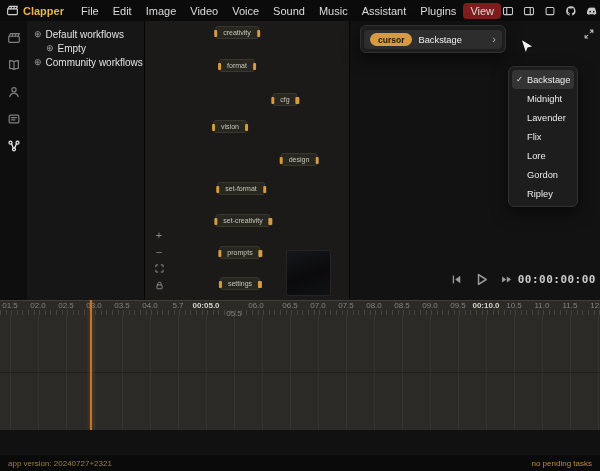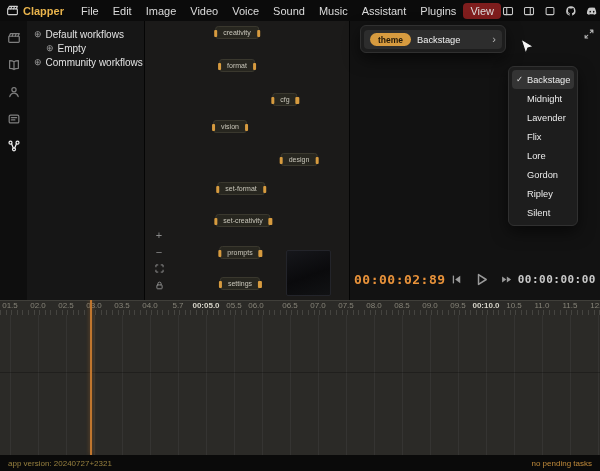--- a/index.html
+++ b/index.html
@@ -71,21 +71,21 @@
   
   .submenu{position:absolute;left:508px;top:66px;width:70px;background:#1d1d1d;border:1px solid #303030;
            border-radius:6px;padding:3px;z-index:60;box-shadow:0 6px 16px rgba(0,0,0,.55);}
   .sm-item{position:relative;font-size:9.3px;color:#ececec;padding:4.5px 4px 4.5px 15px;border-radius:4px;white-space:nowrap;}
   .sm-item.checked{background:#343434;}
   .sm-check{position:absolute;left:4px;top:4px;font-size:8.5px;color:#ddd;}
 
   .cursor{position:absolute;left:520px;top:38px;z-index:100;}
 
   
-  .timeline{position:absolute;left:0;top:300px;width:600px;height:155px;background:#2b2a27;overflow:hidden;
+  .timeline{position:absolute;left:0;top:300px;width:600px;height:130px;background:#2b2a27;overflow:hidden;
             box-shadow:inset 0 1px 0 #403f3a;padding-left:24px;}
   .minorticks{position:absolute;left:0;top:10px;width:600px;height:5px;
             background:repeating-linear-gradient(to right,#454440 0 1px,transparent 1px 5.6px);}
   .tick-label{position:absolute;top:1px;transform:translateX(-50%);font-size:8px;color:#868378;white-space:nowrap;}
   .tick-label.major{color:#d6d3c8;font-weight:bold;}
   .gridline{position:absolute;top:15px;bottom:0;width:1px;background:rgba(255,255,255,.05);}
   .hline{position:absolute;left:0;top:72px;width:600px;height:1px;background:rgba(0,0,0,.25);}
   .playhead{position:absolute;top:0;bottom:0;width:2px;background:var(--playhead);
             box-shadow:0 0 4px rgba(192,118,46,.55);}
 
@@ -229,21 +229,20 @@
       <div class="node" style="left: 95px; top: 225px;">prompts</div>
       <div class="node" style="left: 95px; top: 256px;">settings</div>
     </div>
 
   <div class="rightpanel">
     <span class="icon expand">
         <svg viewBox="0 0 16 16" fill="none" stroke="currentColor" stroke-width="1.4" stroke-linecap="round" stroke-linejoin="round">
           <path d="M9.8 2.8h3.4v3.4M6.2 13.2H2.8V9.8M13.2 2.8 9.6 6.4M2.8 13.2l3.6-3.6"></path>
         </svg>
       </span>
-    <span class="tc tc-current">00:00:02:89</span>
     <span class="transport">
         <span class="icon">
           <svg viewBox="0 0 16 16">
             <path stroke="currentColor" stroke-width="1.6" d="M4.2 3.2v9.6"></path>
             <path fill="currentColor" d="M12.6 3.4 6.4 8l6.2 4.6z"></path>
           </svg>
         </span>
         <span class="icon play">
           <svg viewBox="0 0 16 16" fill="none" stroke="currentColor" stroke-width="1.4" stroke-linecap="round" stroke-linejoin="round">
             <path d="M5.2 3.4 12.4 8l-7.2 4.6z"></path>
@@ -255,55 +254,54 @@
           </svg>
         </span>
       </span>
     <span class="tc tc-total">00:00:00:00</span>
   </div>
 
   <div class="dropdown">
     <div>
       </div>
     <div class="dd-theme">
-      <span class="pill">theme</span>
+      <span class="pill">cursor</span>
       <span class="dd-value">Backstage</span>
       <span class="icon dd-chevron">›</span>
     </div>
   </div>
 
   <div class="submenu">
       <div class="sm-item checked"><span class="sm-check">✓</span><span>Backstage</span></div>
       <div class="sm-item"><span>Midnight</span></div>
       <div class="sm-item"><span>Lavender</span></div>
       <div class="sm-item"><span>Flix</span></div>
       <div class="sm-item"><span>Lore</span></div>
       <div class="sm-item"><span>Gordon</span></div>
       <div class="sm-item"><span>Ripley</span></div>
-      <div class="sm-item"><span>Silent</span></div>
     </div>
 
   <span class="icon cursor">
       <svg width="14" height="20" viewBox="0 0 14 20">
         <path d="M1 1l4.8 14.6 2-5.5 5.6-1.6z" fill="#f5f5f5" stroke="#111" stroke-width="1.1" stroke-linejoin="round"></path>
       </svg>
     </span>
 
   <div class="timeline">
     <div class="minorticks"></div>
     <div>
         <span class="tick-label" style="left: 10px;">01.5</span>
         <span class="tick-label" style="left: 38px;">02.0</span>
         <span class="tick-label" style="left: 66px;">02.5</span>
         <span class="tick-label" style="left: 94px;">03.0</span>
         <span class="tick-label" style="left: 122px;">03.5</span>
         <span class="tick-label" style="left: 150px;">04.0</span>
         <span class="tick-label" style="left: 178px;">5.7</span>
         <span class="tick-label major" style="left: 206px;">00:05.0</span>
-        <span class="tick-label" style="left: 234px;">05.5</span>
+        <span class="tick-label" style="left: 234px; margin-top: 8px;">05.5</span>
         <span class="tick-label" style="left: 256px;">06.0</span>
         <span class="tick-label" style="left: 290px;">06.5</span>
         <span class="tick-label" style="left: 318px;">07.0</span>
         <span class="tick-label" style="left: 346px;">07.5</span>
         <span class="tick-label" style="left: 374px;">08.0</span>
         <span class="tick-label" style="left: 402px;">08.5</span>
         <span class="tick-label" style="left: 430px;">09.0</span>
         <span class="tick-label" style="left: 458px;">09.5</span>
         <span class="tick-label major" style="left: 486px;">00:10.0</span>
         <span class="tick-label" style="left: 514px;">10.5</span>

